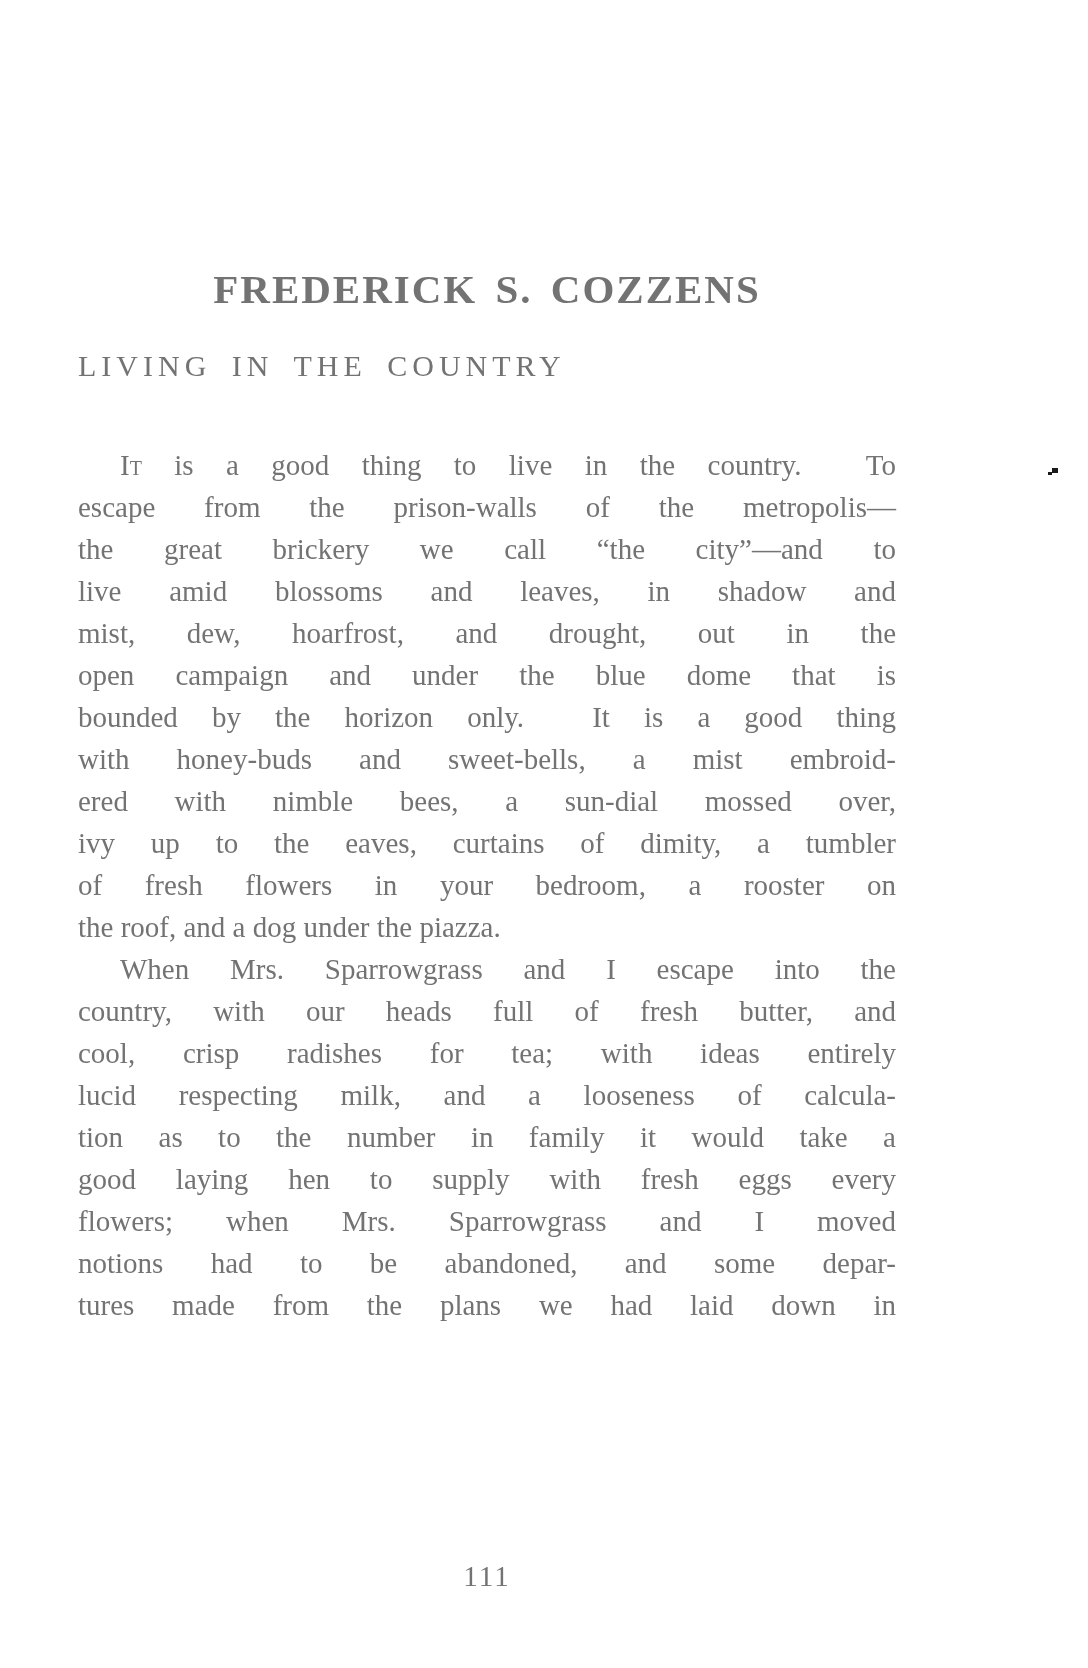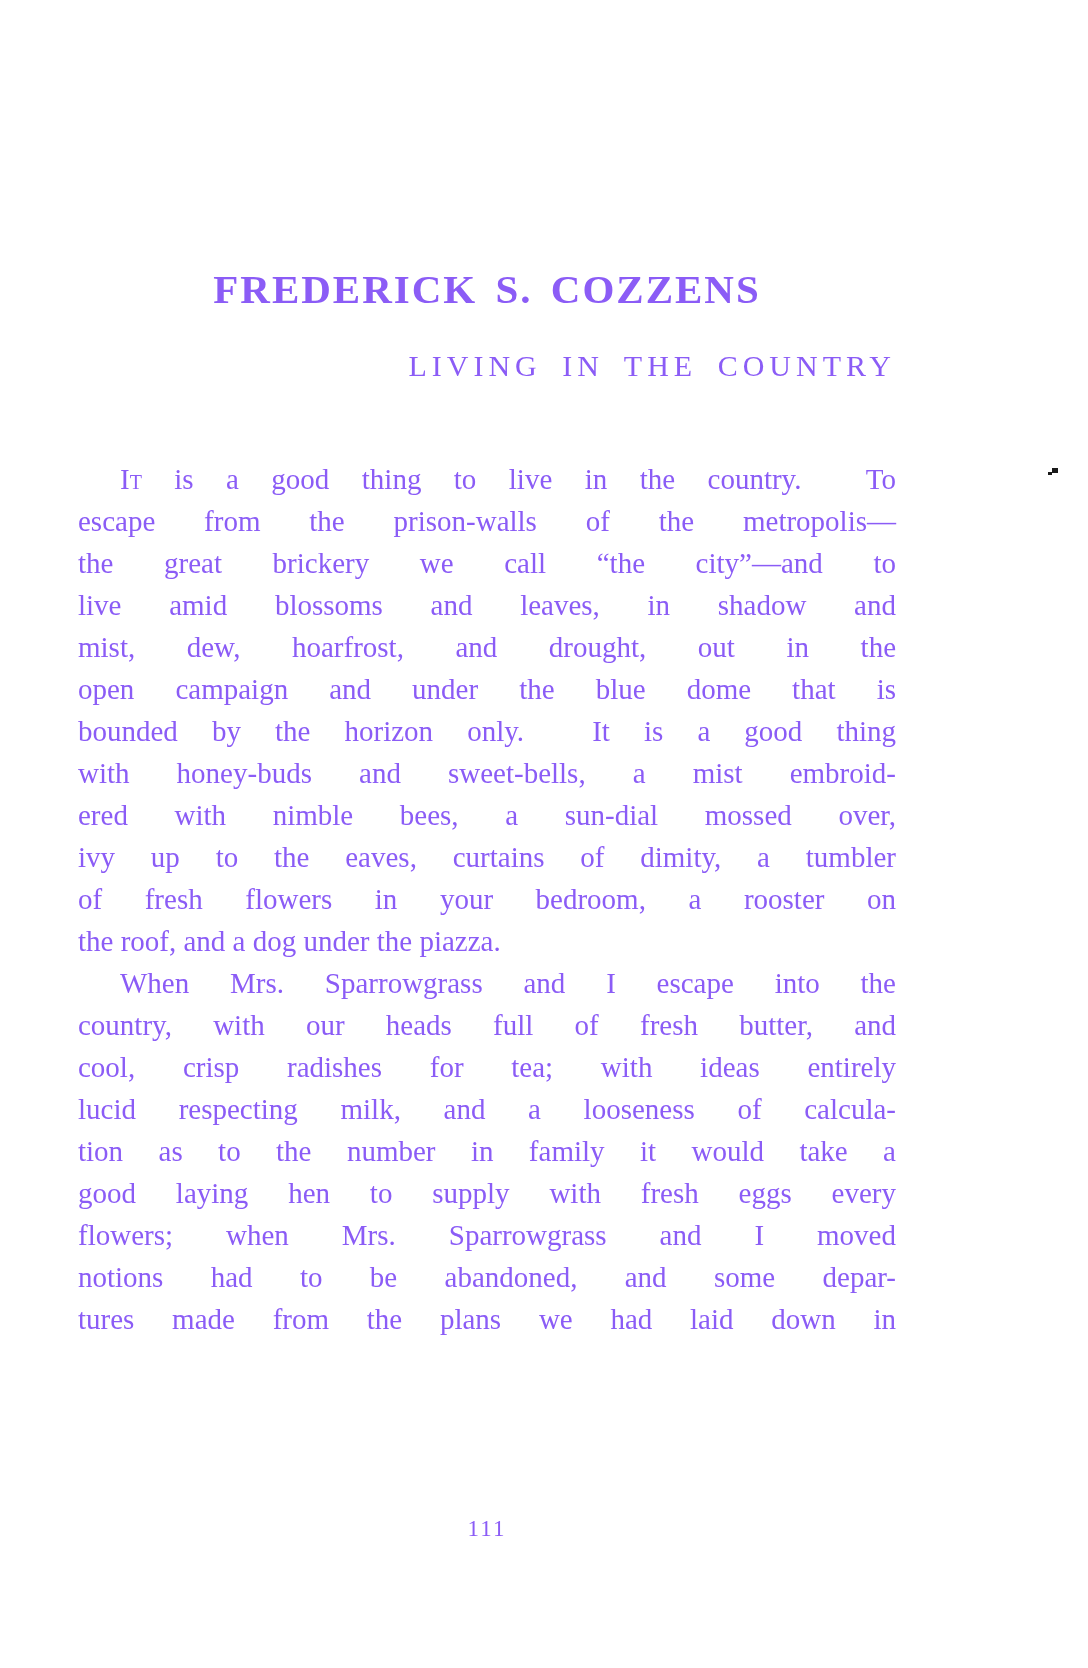--- a/index.html
+++ b/index.html
@@ -5,21 +5,21 @@
   html, body {
     margin: 0;
     padding: 0;
     background: #ffffff;
   }
   .sheet {
     position: relative;
     width: 1088px;
     height: 1668px;
     background: #ffffff;
-    color: #8b5cf6;
+    color: #737373;
     font-family: "Liberation Serif", "DejaVu Serif", serif;
     overflow: hidden;
   }
   .author {
     position: absolute;
     top: 265px;
     left: 78px;
     width: 818px;
     margin: 0;
     text-align: center;
@@ -28,50 +28,50 @@
     letter-spacing: 2px;
     word-spacing: 6px;
     white-space: nowrap;
   }
   .chapter {
     position: absolute;
     top: 349px;
     left: 78px;
     width: 818px;
     margin: 0;
-    text-align: right;
+    text-align: left;
     font-size: 30px;
     font-weight: 400;
     letter-spacing: 5px;
     word-spacing: 8px;
     white-space: nowrap;
   }
   .bodytext {
     position: absolute;
-    top: 458px;
+    top: 444px;
     left: 78px;
     width: 818px;
     font-size: 29px;
     line-height: 42px;
   }
   .para { margin: 0; }
   .line {
     text-align: justify;
     text-align-last: justify;
   }
   .line.first { padding-left: 42px; }
   .line.last  { text-align-last: left; }
   .sc { font-variant: small-caps; }
   .pageno {
     position: absolute;
-    top: 1516px;
+    top: 1560px;
     left: 78px;
     width: 818px;
     text-align: center;
-    font-size: 23px;
+    font-size: 29px;
     letter-spacing: 2px;
   }
   .speck {
     position: absolute;
     left: 1048px;
     top: 472px;
     width: 4px;
     height: 3px;
     background: #1a1a1a;
     box-shadow: 5px -3px 0 1px #1a1a1a;

